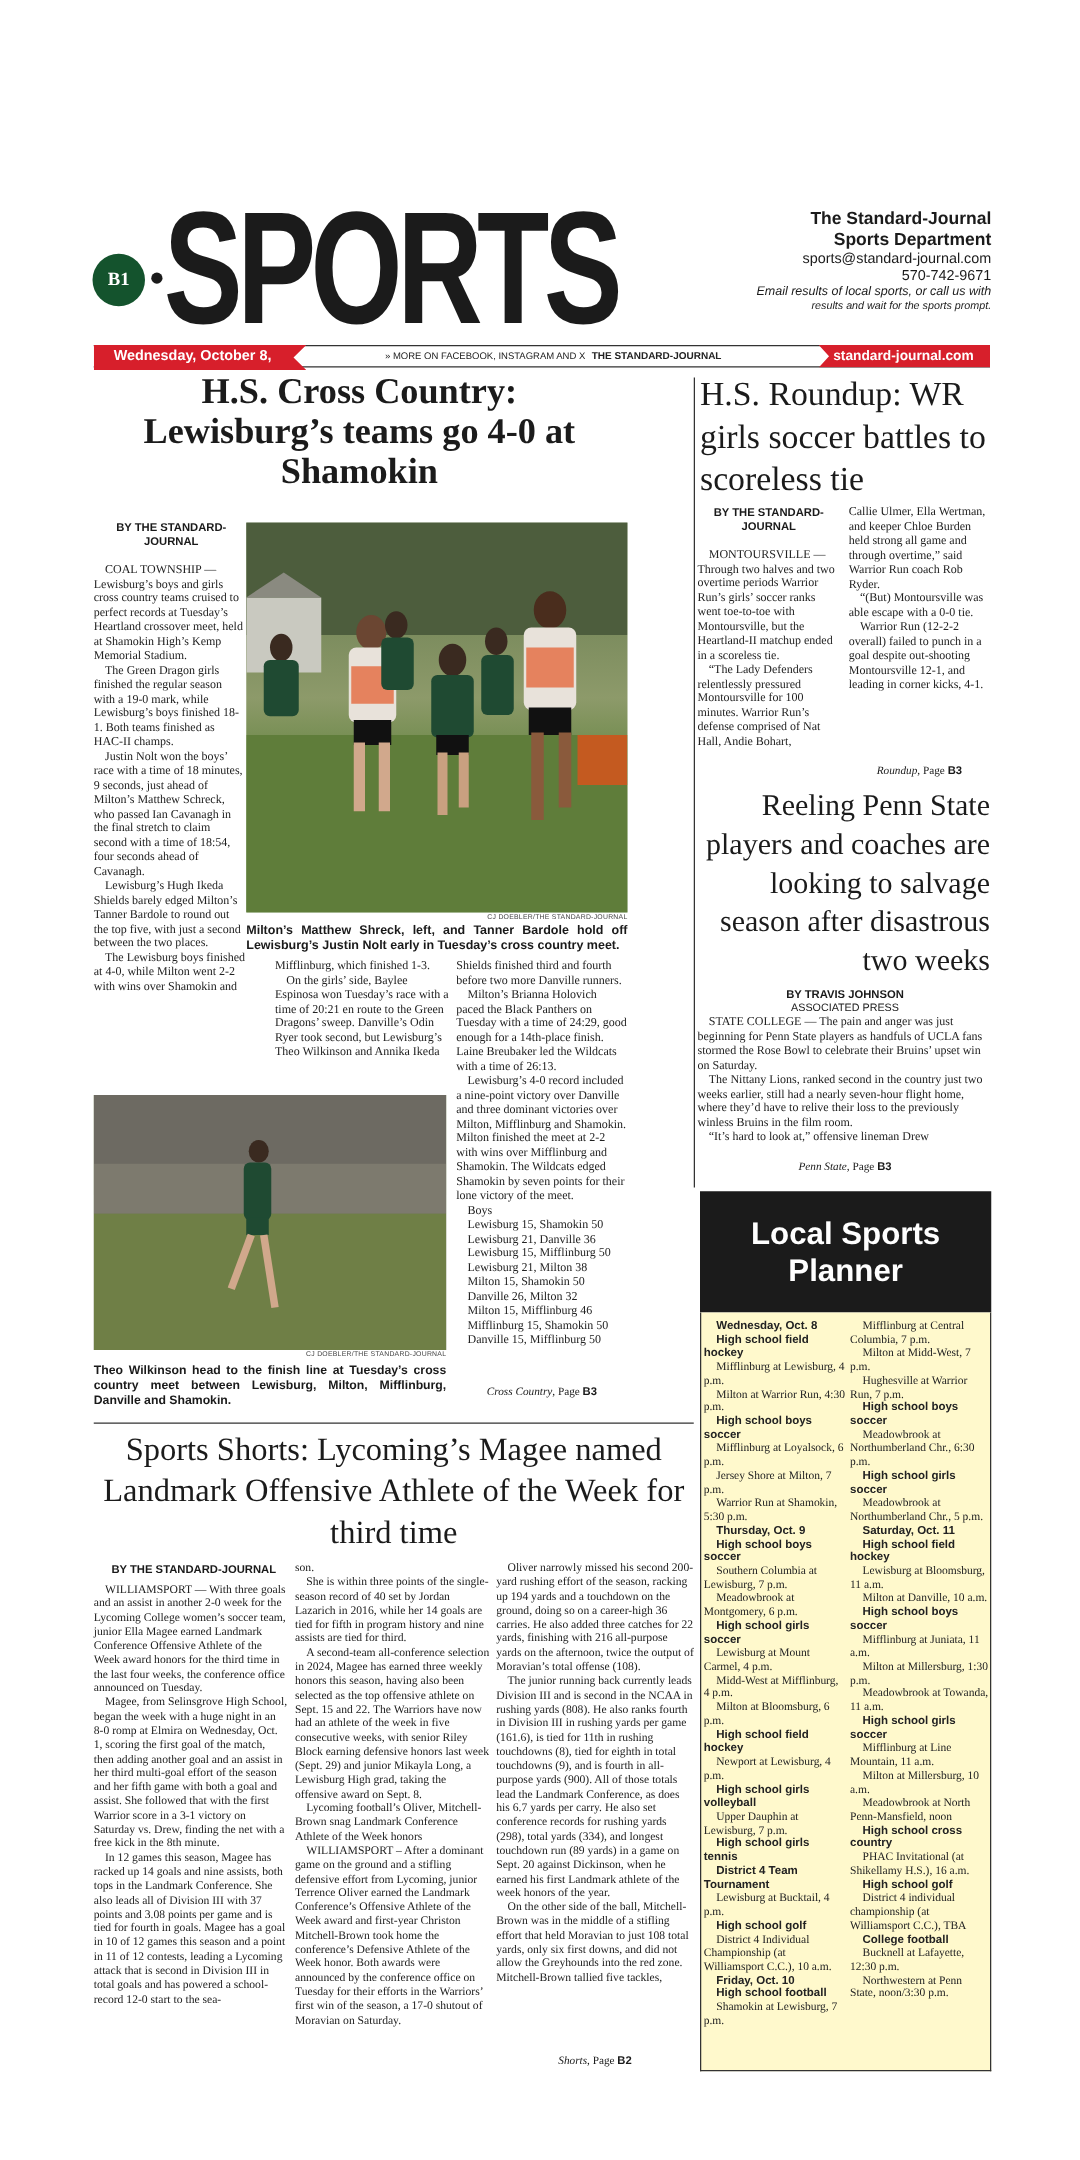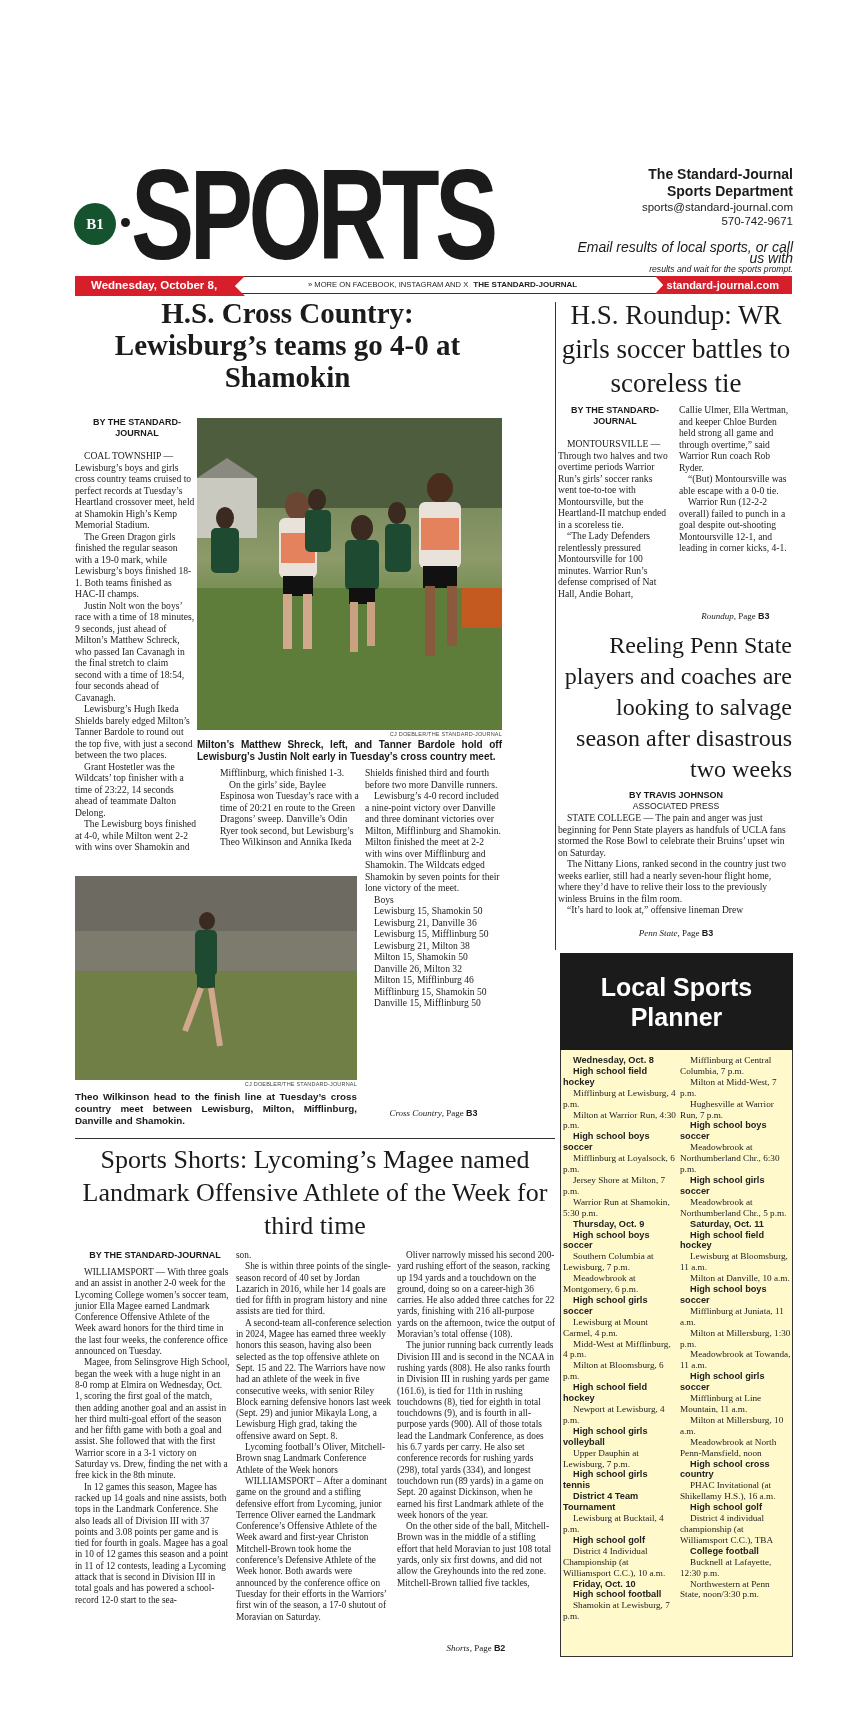--- a/index.html
+++ b/index.html
@@ -30,41 +30,40 @@
 
 <div class="abs" style="left:74px;top:203px;width:42px;height:42px;border-radius:50%;background:#14532d;color:#fff;display:flex;align-items:center;justify-content:center;font-family:'Liberation Serif',serif;font-weight:bold;font-size:15px">B1</div>
 <div class="abs" style="left:121px;top:218px;width:9px;height:9px;border-radius:50%;background:#1b1b1b"></div>
 <div class="abs sans" style="left:131px;top:150px;font-size:128px;font-weight:bold;letter-spacing:-6px;line-height:130px;transform:scaleX(0.74);transform-origin:left top;color:#1b1b1b;">SPORTS</div>
 
 <div class="abs sans" style="left:560px;top:166px;width:233px;text-align:right;color:#1b1b1b">
   <div style="font-weight:bold;font-size:14px;line-height:17px">The Standard-Journal</div>
   <div style="font-weight:bold;font-size:14px;line-height:17px">Sports Department</div>
   <div style="font-size:11.5px;line-height:14px">sports@standard-journal.com</div>
   <div style="font-size:11.5px;line-height:14px">570-742-9671</div>
-  <div style="font-size:14px;font-style:italic;line-height:11px;margin-top:14px">Email results of local sports, or call us with</div>
+  <div style="font-size:10px;font-style:italic;line-height:11px;margin-top:0">Email results of local sports, or call us with</div>
   <div style="font-size:8.6px;font-style:italic;line-height:11px">results and wait for the sports prompt.</div>
 </div>
 
 <div class="abs" style="left:75px;top:276px;width:717px;height:18px;border-top:1px solid #333;border-bottom:1px solid #333;background:#fff"></div>
 <div class="abs sans" style="left:75px;top:276px;width:170px;height:20px;background:#d71f2b;color:#fff;font-weight:bold;font-size:11.5px;line-height:18px;padding-left:16px;clip-path:polygon(0 0,100% 0,94% 50%,100% 100%,0 100%)">Wednesday, October 8, 2025</div>
 <div class="abs sans" style="left:308px;top:276px;height:18px;line-height:18px;font-size:7.6px;color:#222;white-space:nowrap">
   <span>» MORE ON FACEBOOK, INSTAGRAM AND X</span>
   <b style="font-size:8px;margin-left:3px">THE STANDARD-JOURNAL</b>
 </div>
 <div class="abs sans" style="left:655px;top:276px;width:137px;height:18px;background:#d71f2b;color:#fff;font-weight:bold;font-size:11px;line-height:18px;text-align:right;padding-right:13px;clip-path:polygon(0 0,100% 0,100% 100%,0 100%,6% 50%)">standard-journal.com</div>
 
 <div class="abs serif" style="left:85px;top:297px;width:405px;text-align:center;font-size:29px;font-weight:bold;line-height:32px;color:#1b1b1b">H.S. Cross Country: Lewisburg’s teams go 4-0 at Shamokin</div>
 
 <div class="abs byline" style="left:84px;top:417px;width:106px">BY THE STANDARD-JOURNAL</div>
 <div class="abs body-text" style="left:75px;top:450px;width:122px">
   <p>COAL TOWNSHIP — Lewisburg’s boys and girls cross country teams cruised to perfect records at Tuesday’s Heartland crossover meet, held at Shamokin High’s Kemp Memorial Stadium.</p>
   <p>The Green Dragon girls finished the regular season with a 19-0 mark, while Lewisburg’s boys finished 18-1. Both teams finished as HAC-II champs.</p>
   <p>Justin Nolt won the boys’ race with a time of 18 minutes, 9 seconds, just ahead of Milton’s Matthew Schreck, who passed Ian Cavanagh in the final stretch to claim second with a time of 18:54, four seconds ahead of Cavanagh.</p>
   <p>Lewisburg’s Hugh Ikeda Shields barely edged Milton’s Tanner Bardole to round out the top five, with just a second between the two places.</p>
-  <p>Grant Hostetler was the Wildcats’ top finisher with a time of 23:22, 14 seconds ahead of teammate Dalton Delong.</p>
   <p>The Lewisburg boys finished at 4-0, while Milton went 2-2 with wins over Shamokin and</p>
 </div>
 
 <div class="abs photo" style="left:197px;top:418px;width:305px;height:312px;background:linear-gradient(180deg,#5c6e4a 0%,#7c8c5e 28%,#8d9a6a 45%,#6e8a4a 60%,#5f7f3e 100%)">
   <svg width="305" height="312" viewBox="0 0 305 312">
     <rect x="0" y="0" width="305" height="90" fill="#4d5d3d"></rect>
     <rect x="0" y="60" width="60" height="60" fill="#c9c9c0"></rect>
     <polygon points="0,60 30,40 60,60" fill="#8a8a80"></polygon>
     <rect x="0" y="170" width="305" height="142" fill="#5f7d3a"></rect>
     <rect x="265" y="170" width="40" height="40" fill="#c45a20"></rect>
@@ -108,20 +107,21 @@
 <div class="abs credit" style="left:300px;top:731px;width:202px">CJ DOEBLER/THE STANDARD-JOURNAL</div>
 <div class="abs caption" style="left:197px;top:739px;width:305px;text-align-last:left">Milton’s Matthew Shreck, left, and Tanner Bardole hold off Lewisburg’s Justin Nolt early in Tuesday’s cross country meet.</div>
 
 <div class="abs body-text" style="left:220px;top:767px;width:140px">
   <p style="text-indent:0">Mifflinburg, which finished 1-3.</p>
   <p>On the girls’ side, Baylee Espinosa won Tuesday’s race with a time of 20:21 en route to the Green Dragons’ sweep. Danville’s Odin Ryer took second, but Lewisburg’s Theo Wilkinson and Annika Ikeda</p>
 </div>
 
 <div class="abs body-text" style="left:365px;top:767px;width:137px">
   <p style="text-indent:0">Shields finished third and fourth before two more Danville runners.</p>
+  <p>Milton’s Brianna Holovich paced the Black Panthers on Tuesday with a time of 24:29, good enough for a 14th-place finish. Laine Breubaker led the Wildcats with a time of 26:13.</p>
   <p>Lewisburg’s 4-0 record included a nine-point victory over Danville and three dominant victories over Milton, Mifflinburg and Shamokin. Milton finished the meet at 2-2 with wins over Mifflinburg and Shamokin. The Wildcats edged Shamokin by seven points for their lone victory of the meet.</p>
   <div style="padding-left:9px">Boys</div>
   <div style="padding-left:9px">
     <div>Lewisburg 15, Shamokin 50</div>
     <div>Lewisburg 21, Danville 36</div>
     <div>Lewisburg 15, Mifflinburg 50</div>
     <div>Lewisburg 21, Milton 38</div>
     <div>Milton 15, Shamokin 50</div>
     <div>Danville 26, Milton 32</div>
     <div>Milton 15, Mifflinburg 46</div>
@@ -145,21 +145,21 @@
     <line x1="136" y1="112" x2="145" y2="170" stroke="#d1a88c" stroke-width="6"></line>
   </svg>
 </div>
 <div class="abs credit" style="left:180px;top:1081px;width:177px">CJ DOEBLER/THE STANDARD-JOURNAL</div>
 <div class="abs caption" style="left:75px;top:1091px;width:282px;font-size:9.8px;text-align-last:left">Theo Wilkinson head to the finish line at Tuesday’s cross country meet between Lewisburg, Milton, Mifflinburg, Danville and Shamokin.</div>
 
 <div class="abs" style="left:75px;top:1138px;width:480px;height:1px;background:#333"></div>
 
 <div class="abs rule-v" style="left:555px;top:302px;width:1px;height:648px"></div>
 
-<div class="abs serif" style="left:560px;top:298px;width:232px;text-align:center;font-size:27px;line-height:34px;color:#1b1b1b">H.S. Roundup: WR girls soccer battles to scoreless tie</div>
+<div class="abs serif" style="left:560px;top:298px;width:232px;text-align:left;font-size:27px;line-height:34px;color:#1b1b1b">H.S. Roundup: WR girls soccer battles to scoreless tie</div>
 <div class="abs byline" style="left:565px;top:405px;width:100px">BY THE STANDARD-JOURNAL</div>
 <div class="abs body-text" style="left:558px;top:438px;width:110px">
   <p>MONTOURSVILLE — Through two halves and two overtime periods Warrior Run’s girls’ soccer ranks went toe-to-toe with Montoursville, but the Heartland-II matchup ended in a scoreless tie.</p>
   <p>“The Lady Defenders relentlessly pressured Montoursville for 100 minutes. Warrior Run’s defense comprised of Nat Hall, Andie Bohart,</p>
 </div>
 <div class="abs body-text" style="left:679px;top:404px;width:113px">
   <p style="text-indent:0">Callie Ulmer, Ella Wertman, and keeper Chloe Burden held strong all game and through overtime,” said Warrior Run coach Rob Ryder.</p>
   <p>“(But) Montoursville was able escape with a 0-0 tie.</p>
   <p>Warrior Run (12-2-2 overall) failed to punch in a goal despite out-shooting Montoursville 12-1, and leading in corner kicks, 4-1.</p>
 </div>

